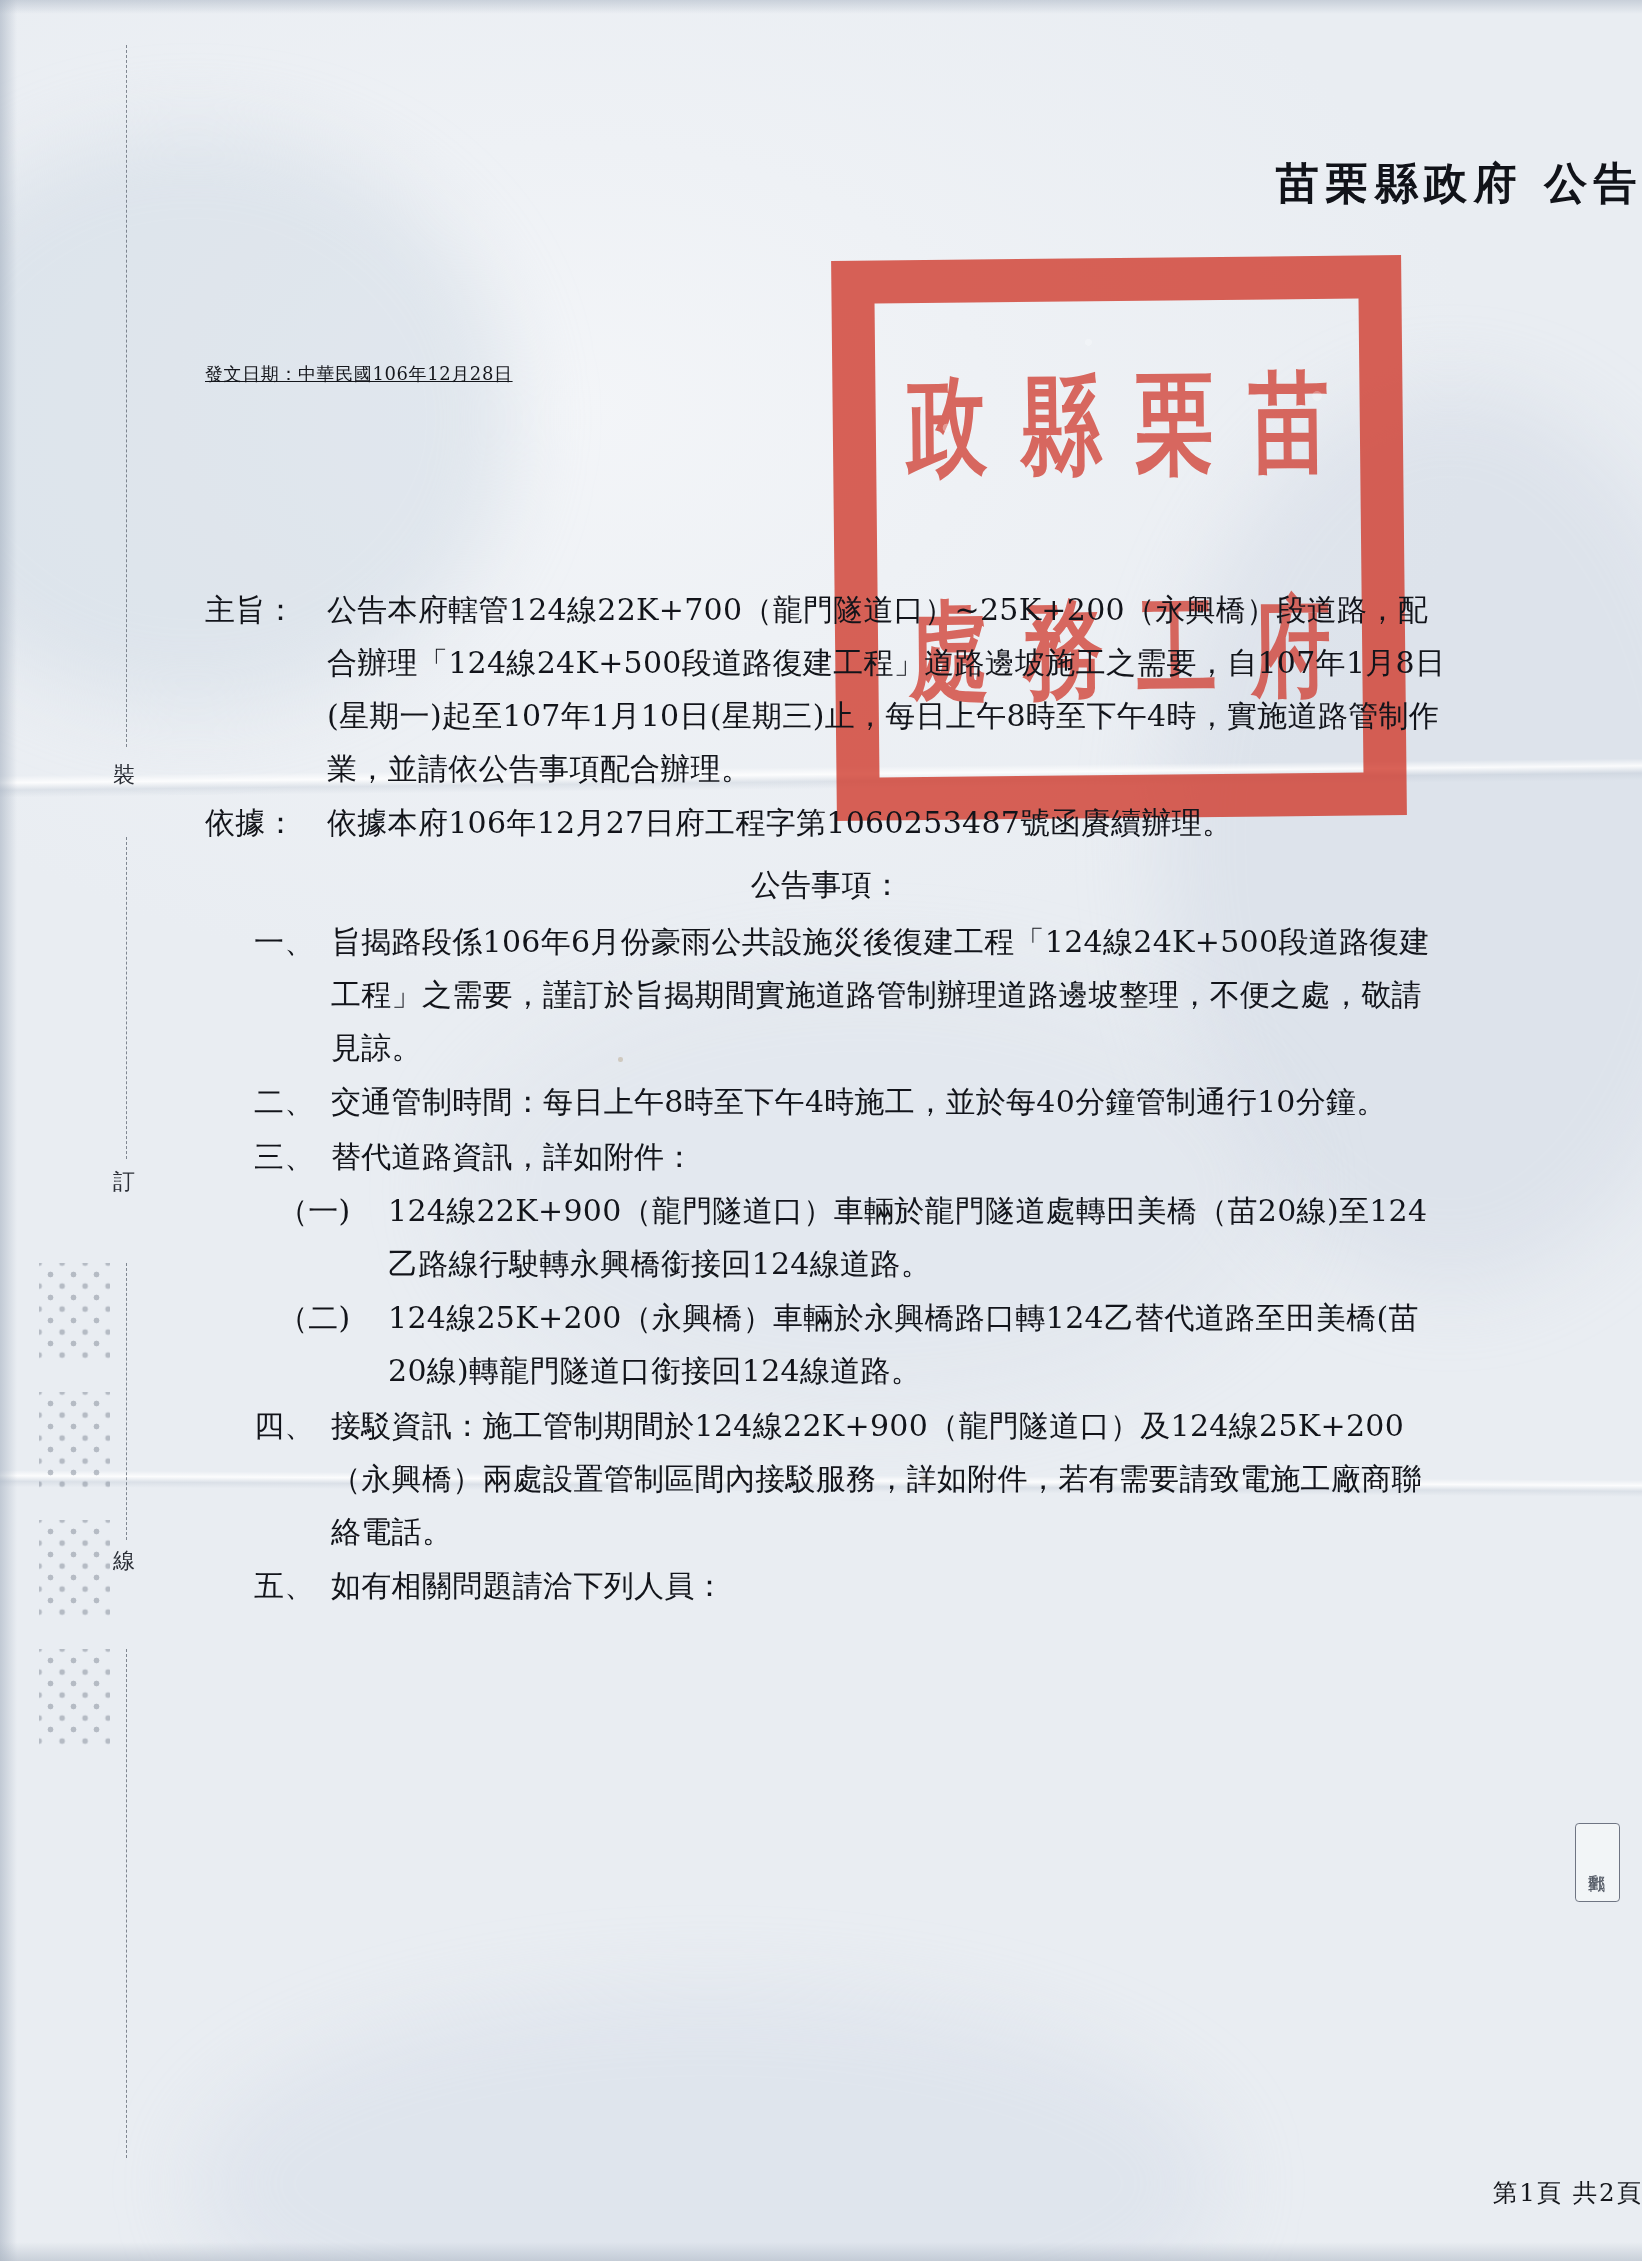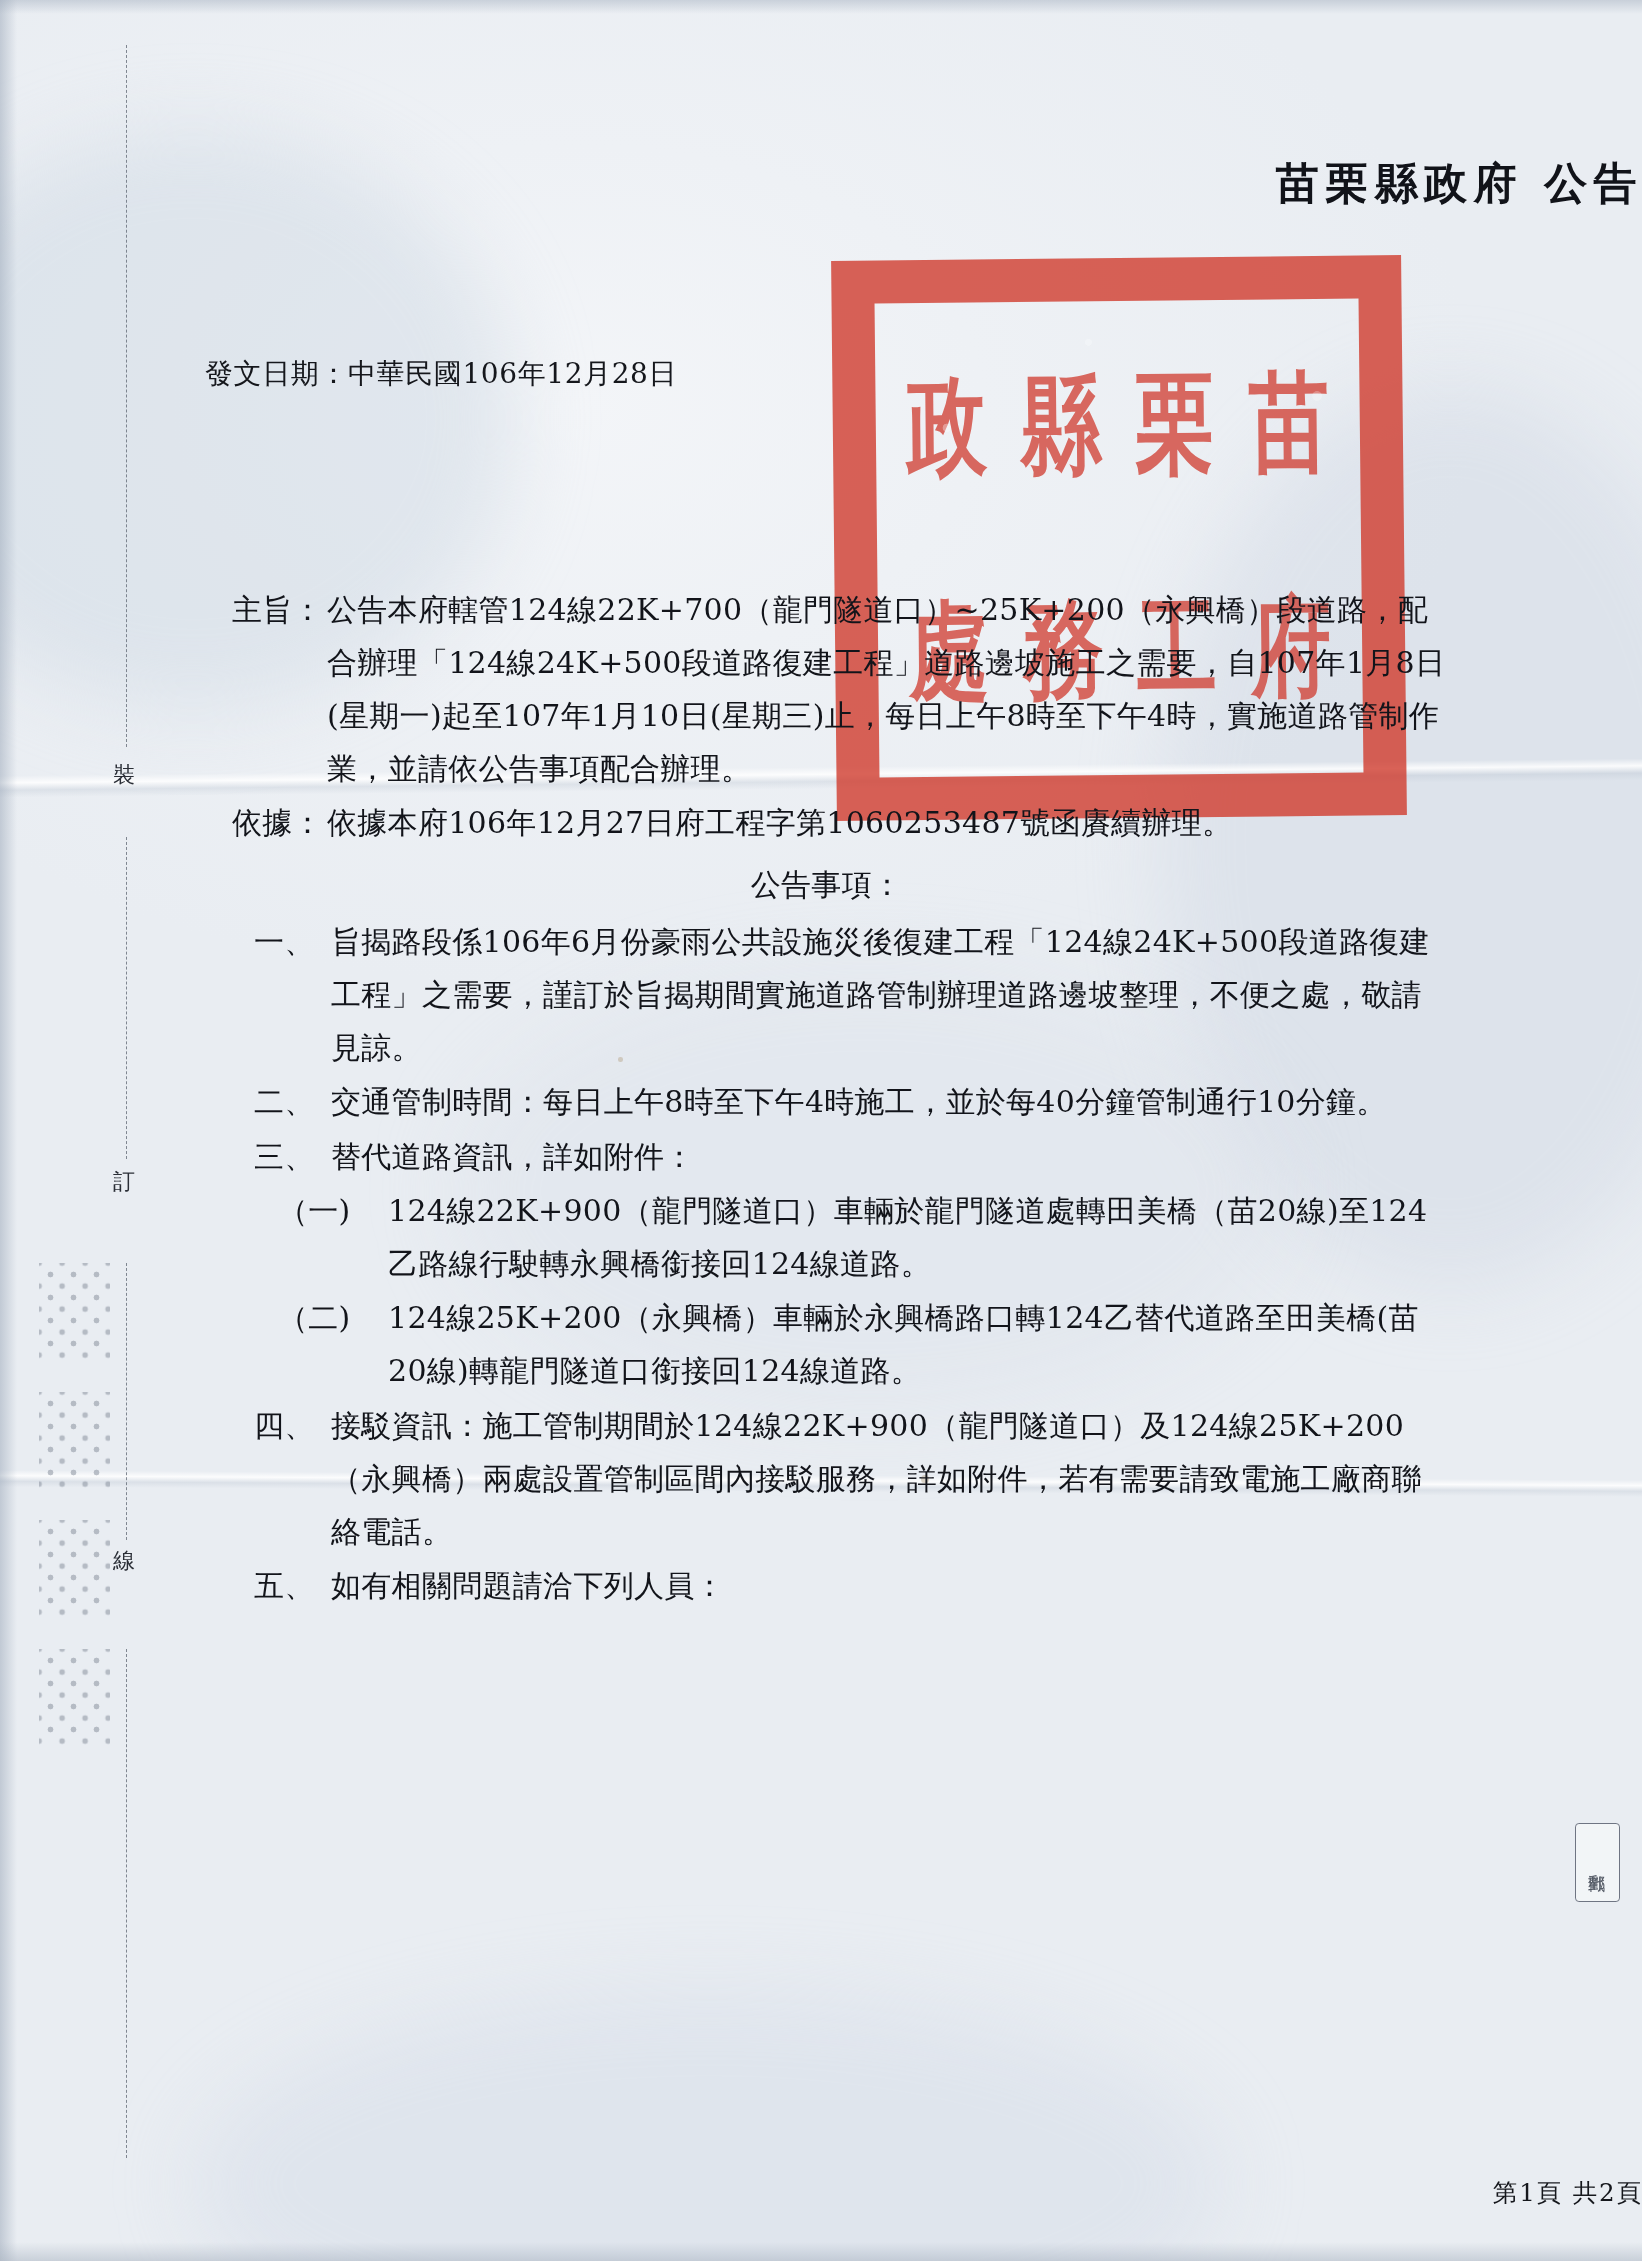--- a/index.html
+++ b/index.html
@@ -66,24 +66,25 @@
     color: #111319;
     font-weight: 700;
     font-family: "DejaVu Serif", "Liberation Serif", serif;
   }
 
   
   .meta {
     position: absolute;
     left: 205px;
     top: 353px;
-    font-size: 28px;
+    font-size: 18px;
     line-height: 41px;
     color: #15171c;
     letter-spacing: 0.6px;
+    text-decoration: underline;
   }
   .meta div { white-space: nowrap; }
 
   
   .seal {
     position: absolute;
     left: 834px;
     top: 258px;
     width: 570px;
     height: 560px;
@@ -138,21 +139,20 @@
     font-size: 30px;
     line-height: 53px;
     color: #12141a;
     letter-spacing: 0.3px;
   }
   .para { position: relative; margin-bottom: 1.3px; }
   .para .lead {
     position: absolute;
     left: 0; top: 0;
     width: 122px;
-    margin-left: 27px;
   }
   .para .content {
     margin-left: 122px;
   }
 
   .section-label { margin-top: 9px; margin-bottom: 3.9px; text-align: center; }
 
   .item {
     position: relative;
     margin-left: 49px;

